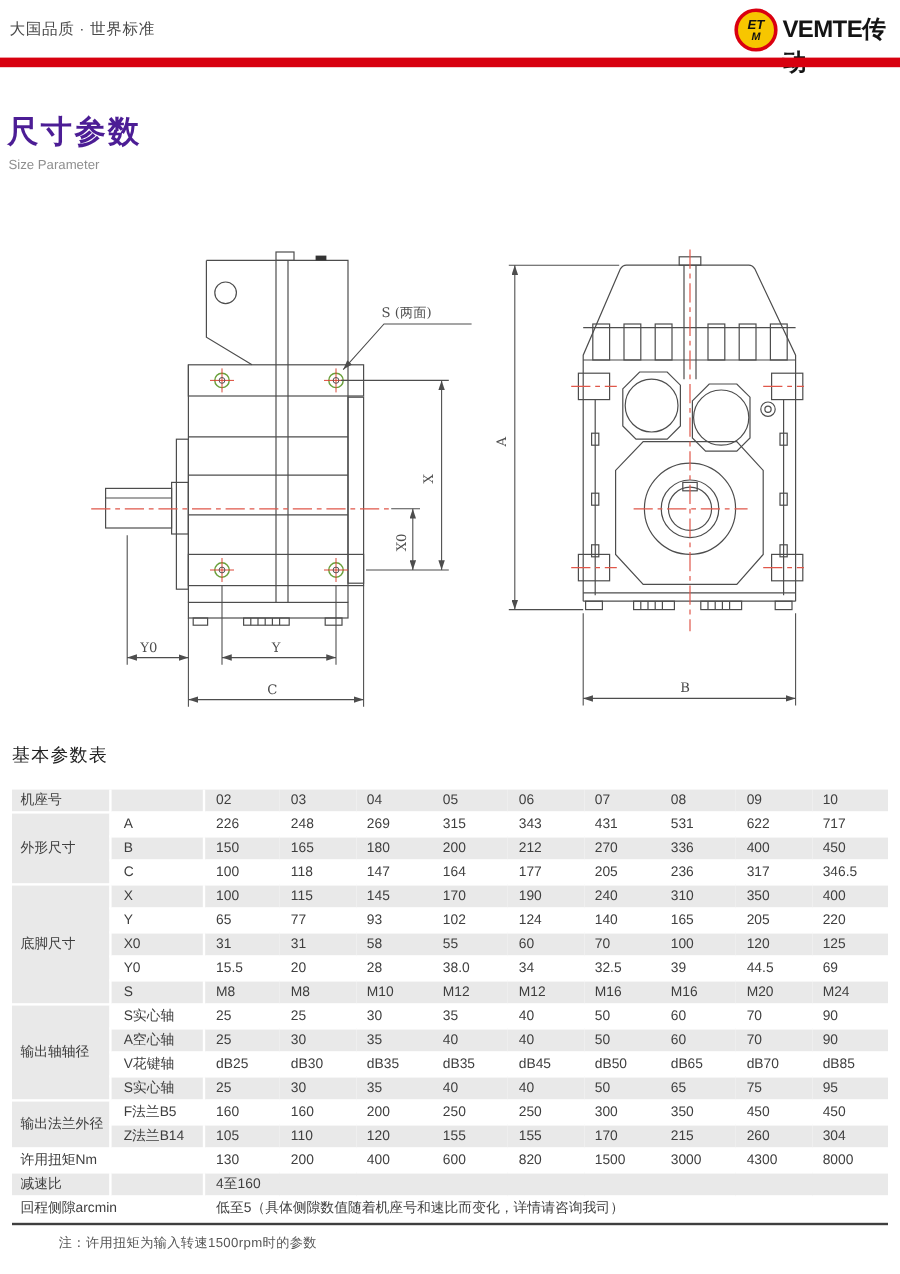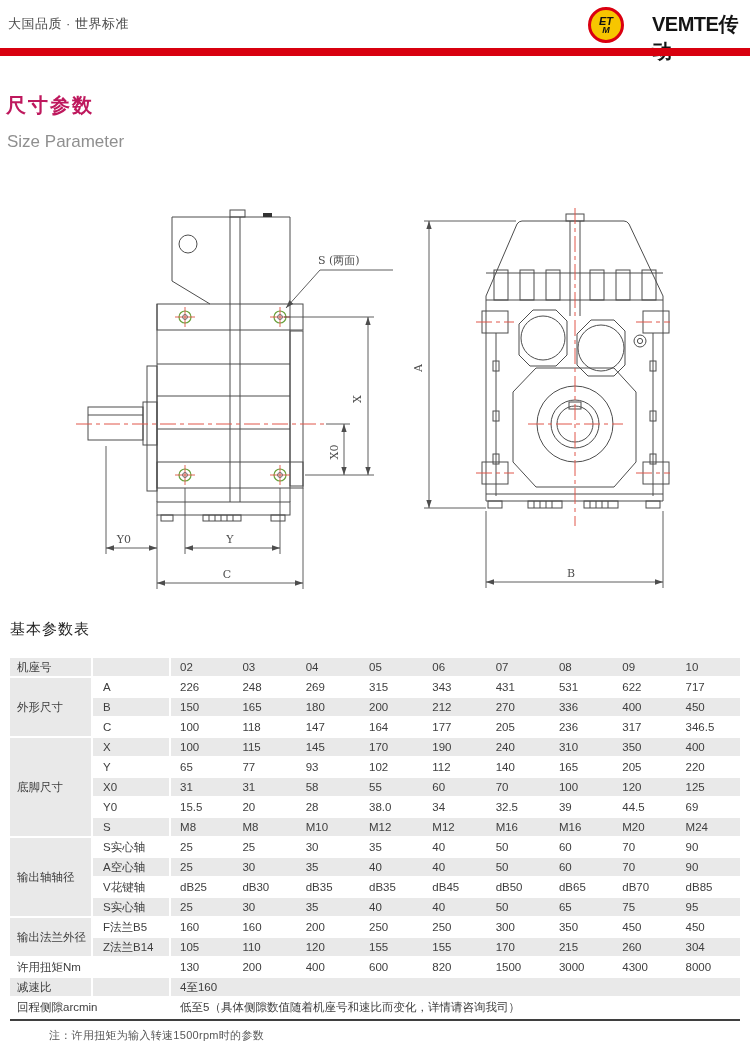--- a/index.html
+++ b/index.html
@@ -1,30 +1,30 @@
 <!DOCTYPE html>
 <html><head>
 <meta charset="utf-8">
 <style>
   html,body{margin:0;padding:0;background:#fff;}
   .page{position:relative;width:750px;height:1062px;background:#fff;overflow:hidden;
         font-family:"Liberation Sans","DejaVu Sans",sans-serif;color:#3e3e3e;}
   .abs{position:absolute;}
   
   .slogan{left:8px;top:15px;font-size:13px;color:#4a4a4a;letter-spacing:.5px;}
-  .logo-icon{left:588px;top:7px;width:30px;height:30px;border-radius:50%;
+  .logo-icon{left:612px;top:7px;width:30px;height:30px;border-radius:50%;
              background:#f7c600;border:3px solid #da0010;display:flex;flex-direction:column;
              align-items:center;justify-content:center;line-height:1;}
   .logo-icon .l1{font-size:11px;font-weight:bold;font-style:italic;color:#111;}
   .logo-icon .l2{font-size:9px;font-weight:bold;font-style:italic;color:#111;margin-top:-1px;}
   .brand{left:652px;top:11px;font-size:20px;font-weight:800;color:#141414;letter-spacing:-.5px;}
   .red-bar{left:0;top:48px;width:750px;height:8px;background:#d8000f;}
   
-  .title-cn{left:6px;top:92px;font-size:20px;font-weight:bold;color:#be185d;letter-spacing:2px;}
-  .title-en{left:7px;top:132px;font-size:17px;color:#8f8f8f;}
+  .title-cn{left:6px;top:92px;font-size:26px;font-weight:bold;color:#4c1d95;letter-spacing:2px;}
+  .title-en{left:7px;top:132px;font-size:11px;color:#8f8f8f;}
   .section-title{left:10px;top:620px;font-size:15px;color:#222;font-weight:500;letter-spacing:1px;}
   
   .tbl-wrap{left:10px;top:658px;}
   table{border-collapse:collapse;table-layout:fixed;width:730px;font-size:11.5px;color:#3e3e3e;}
   td{height:18px;line-height:18px;padding:0;border-bottom:2px solid #fff;vertical-align:middle;
      white-space:nowrap;overflow:visible;}
   tr.shade td{background:#e9e9e9;}
   tr.plain td{background:#fff;}
   td.gray{background:#e9e9e9 !important;}
   td.gcol{padding-left:7px;border-right:2px solid #fff;margin-left:28px;}
@@ -274,21 +274,21 @@
             <td class="val">310</td>
             <td class="val">350</td>
             <td class="val">400</td>
           </tr>
           <tr class="plain">
             <td class="scol">Y</td>
             <td class="val">65</td>
             <td class="val">77</td>
             <td class="val">93</td>
             <td class="val">102</td>
-            <td class="val">112</td>
+            <td class="val">124</td>
             <td class="val">140</td>
             <td class="val">165</td>
             <td class="val">205</td>
             <td class="val">220</td>
           </tr>
           <tr class="shade">
             <td class="scol">X0</td>
             <td class="val">31</td>
             <td class="val">31</td>
             <td class="val">58</td>

